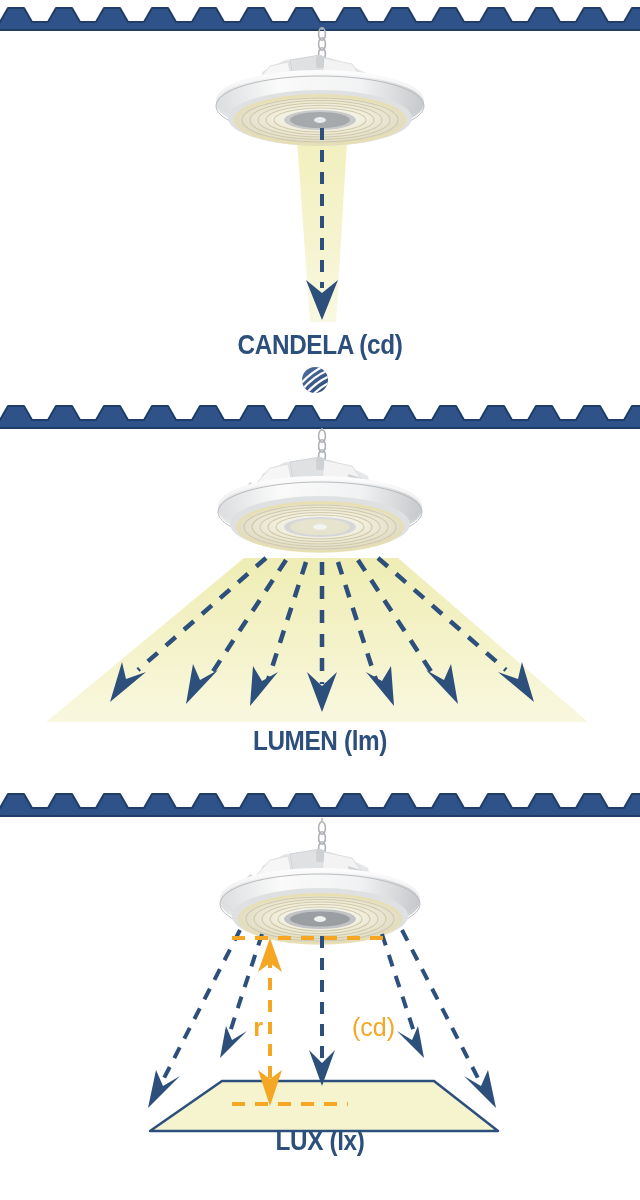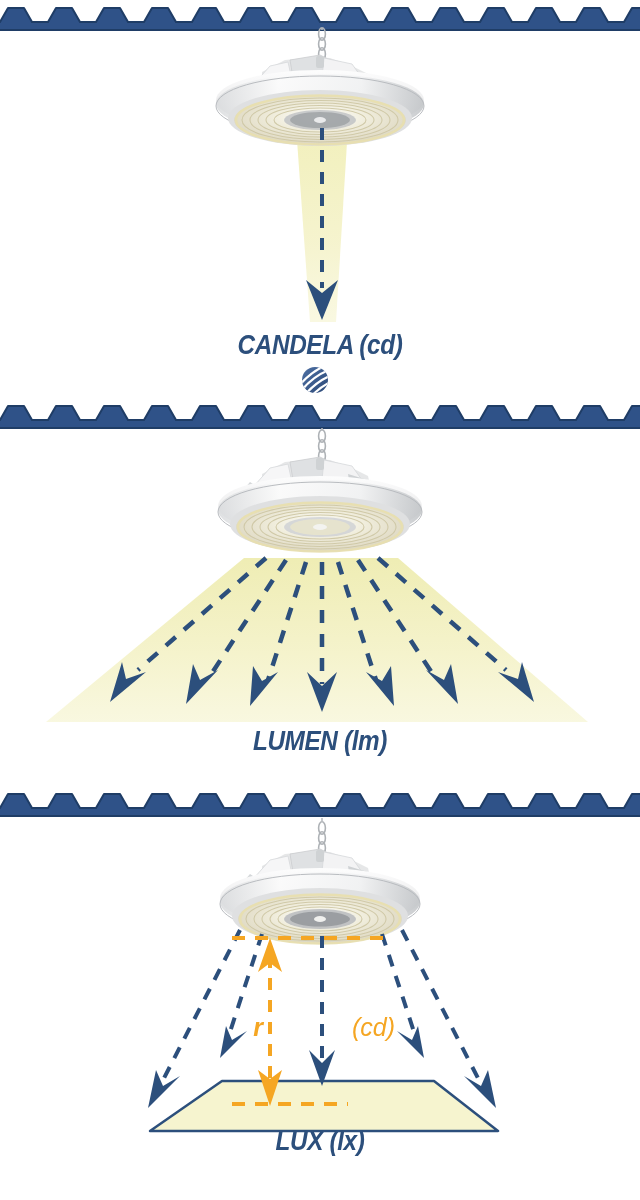--- a/index.html
+++ b/index.html
@@ -9,21 +9,20 @@
     width: 640px; height: 1200px;
     background: #ffffff;
     font-family: "Liberation Sans", sans-serif;
     overflow: hidden;
   }
   #stage {
     position: relative;
     width: 640px;
     height: 1200px;
     background: #ffffff;
-    font-style: italic;
   }
   .panel {
     position: absolute;
     left: 0;
     width: 640px;
     overflow: hidden;
   }
   #panel-candela { top: 0;    height: 398px; }
   #panel-lumen   { top: 398px; height: 388px; }
   #panel-lux     { top: 786px; height: 414px; }

